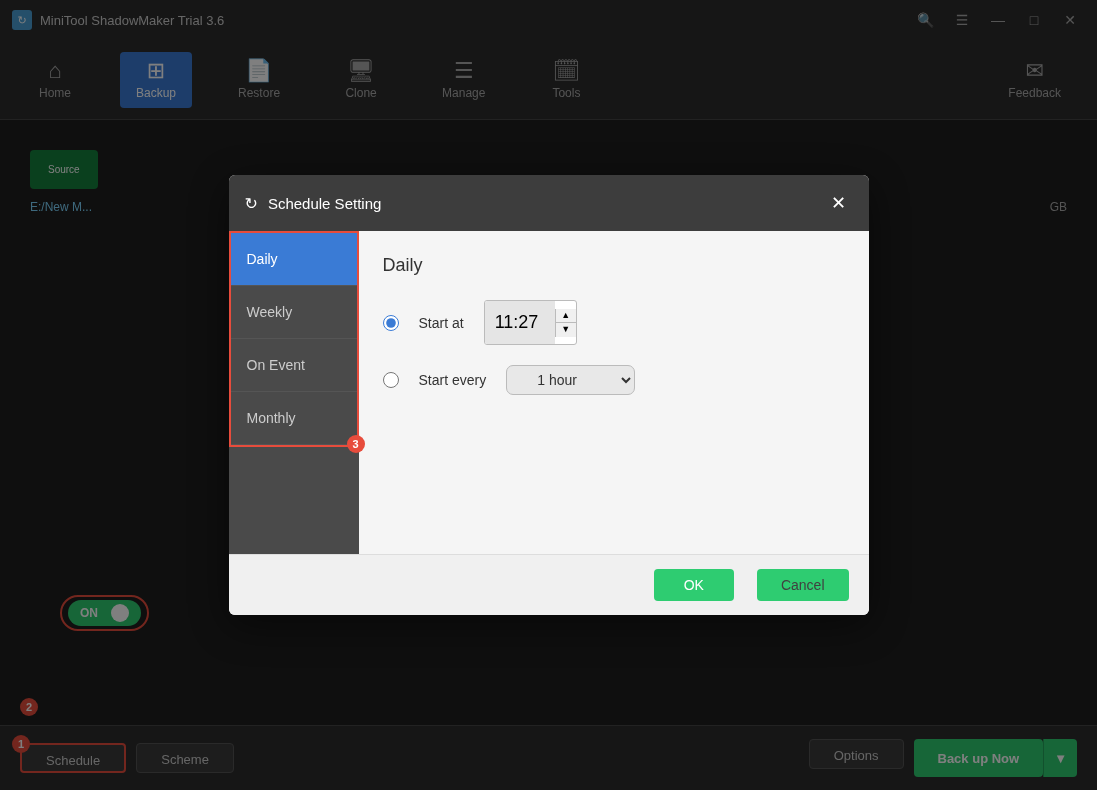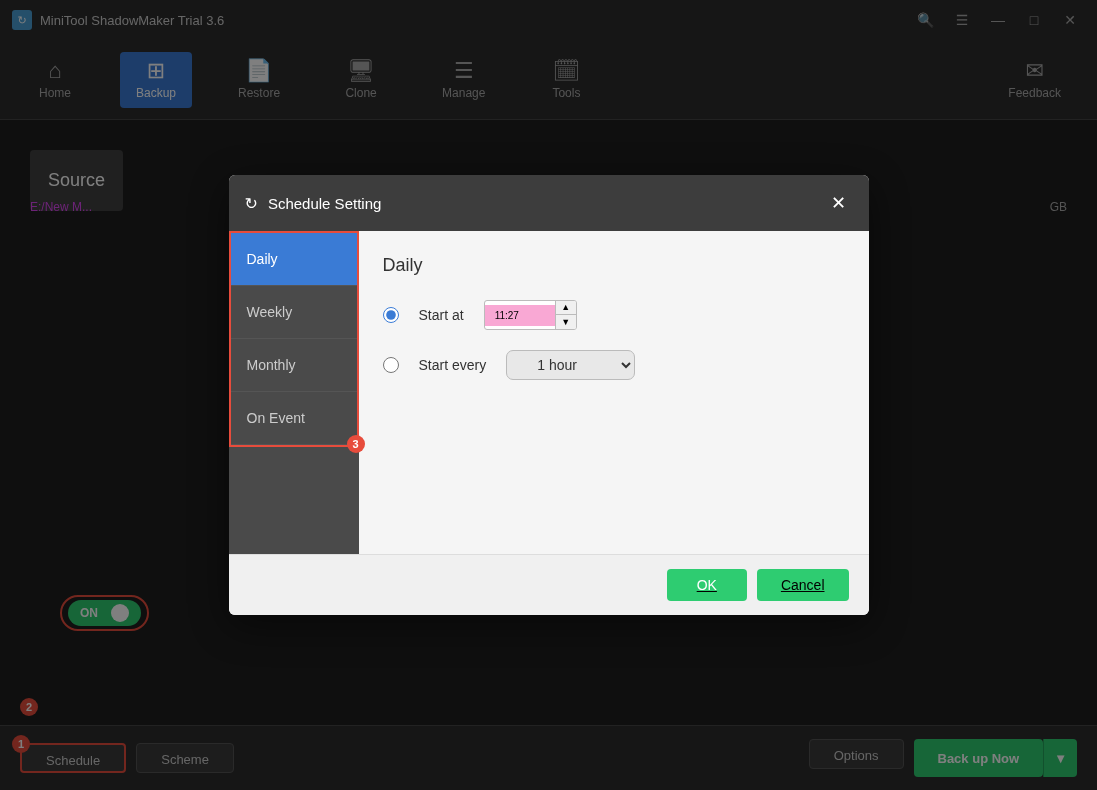--- a/index.html
+++ b/index.html
@@ -93,26 +93,26 @@
     
     .main-area {
       background: #1e1e1e;
       height: calc(790px - 40px - 80px);
       position: relative;
       padding: 20px;
     }
 
     
     .source-btn {
-      background: #404040;
-      color: white;
-      border: none;
-      padding: 20px 18px;
+      background: #15803d;
+      color: white;
+      border: none;
+      padding: 14px 18px;
       border-radius: 4px;
-      font-size: 18px;
+      font-size: 10px;
       cursor: pointer;
       position: absolute;
       top: 30px;
       left: 30px;
     }
 
     
     .bottom-bar {
       position: absolute;
       bottom: 0;
@@ -324,24 +324,24 @@
       display: flex;
       align-items: center;
       border: 1px solid #bbb;
       background: white;
       border-radius: 3px;
       overflow: hidden;
     }
     .time-input {
       border: none;
       outline: none;
-      padding: 5px 10px;
-      font-size: 10px;
+      padding: 11px 10px;
+      font-size: 18px;
       width: 70px;
-      background: #f9a8d4;
+      background: #e5e5e5;
     }
     .time-spinners {
       display: flex;
       flex-direction: column;
       border-left: 1px solid #bbb;
     }
     .spinner-btn {
       background: #f0f0f0;
       border: none;
       width: 20px;
@@ -364,36 +364,35 @@
       cursor: pointer;
       color: #333;
     }
 
     
     .modal-footer {
       background: #f0f0f0;
       padding: 14px 20px;
       display: flex;
       justify-content: flex-end;
-      gap: 10px;
+      gap: 23px;
       border-top: 1px solid #ddd;
-      text-decoration: underline;
     }
     .btn-ok {
       background: #2ecc71;
       color: white;
       border: none;
       padding: 8px 30px;
       border-radius: 4px;
       font-size: 14px;
       cursor: pointer;
     }
     .btn-cancel {
       background: #2ecc71;
-      color: #000000;
+      color: #404040;
       border: none;
       padding: 8px 24px;
       border-radius: 4px;
       font-size: 14px;
       cursor: pointer;
     }
 
     
     .badge-2 {
       position: absolute;
@@ -433,21 +432,21 @@
       top: 80px;
       color: #aaa;
       font-size: 12px;
     }
 
     
     .file-path {
       position: absolute;
       left: 30px;
       top: 80px;
-      color: #d946ef;
+      color: #7dd3fc;
       font-size: 12px;
     }
 
     .schedule-badge-wrapper {
       position: relative;
       display: inline-block;
     }
     .toggle-badge-wrapper {
       position: relative;
       display: inline-block;
@@ -552,24 +551,24 @@
 
       <div class="modal-sidebar sidebar-highlight-wrapper">
         <div style="border: 2px solid #e74c3c; position: relative;">
           <div class="sidebar-item active">
             <span>Daily</span>
           </div>
           <div class="sidebar-item">
             <span>Weekly</span>
           </div>
           <div class="sidebar-item">
-            <span>Monthly</span>
+            <span>On Event</span>
           </div>
           <div class="sidebar-item">
-            <span>On Event</span>
+            <span>Monthly</span>
           </div>
           <div class="badge-3">3</div>
         </div>
       </div>
 
       <div class="modal-content">
         <div class="content-title">Daily</div>
 
         <div class="option-row">
           <input type="radio" class="radio-input" name="schedule-option" checked="" style="">

